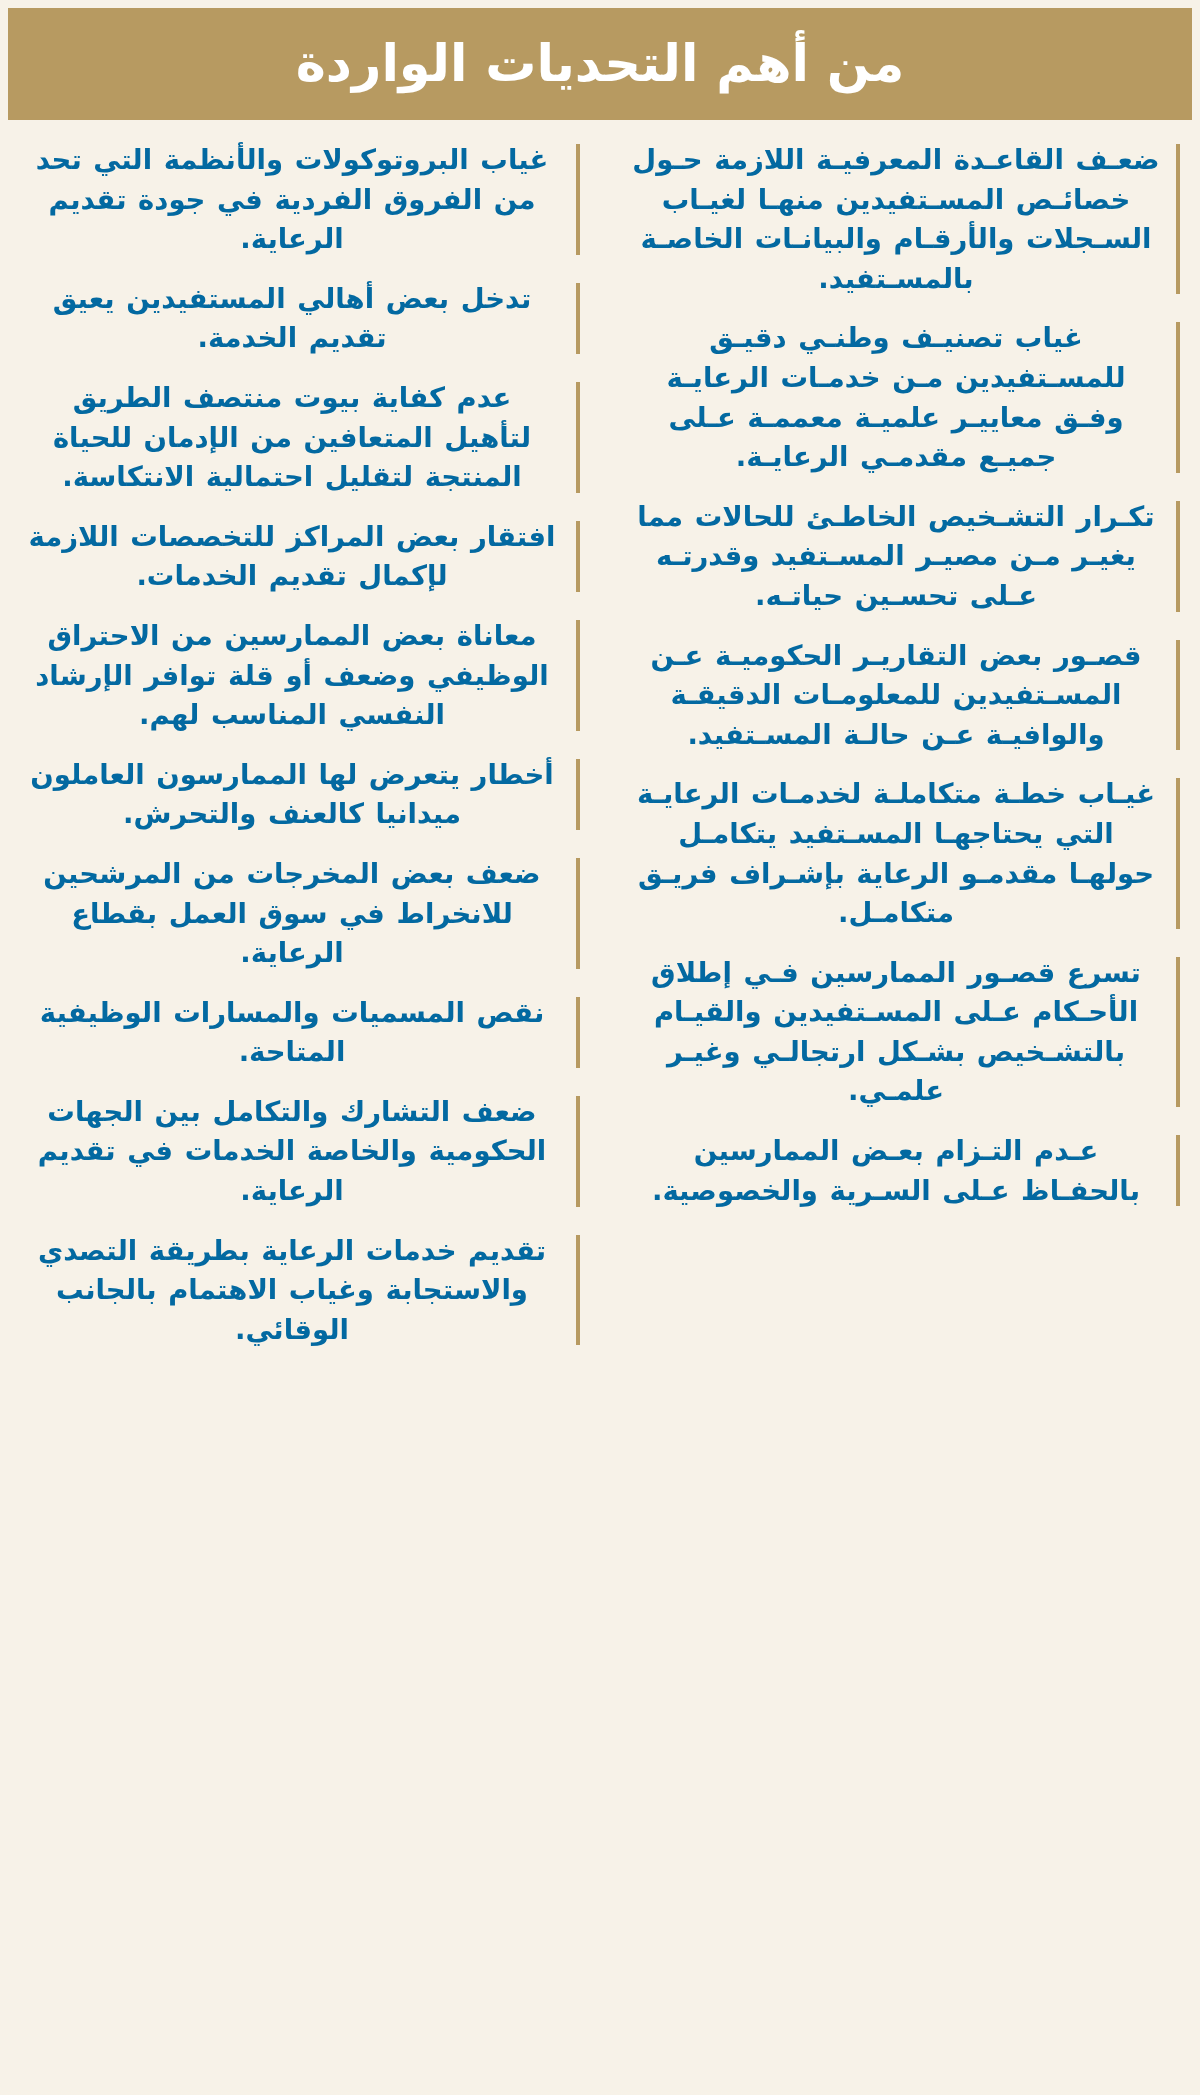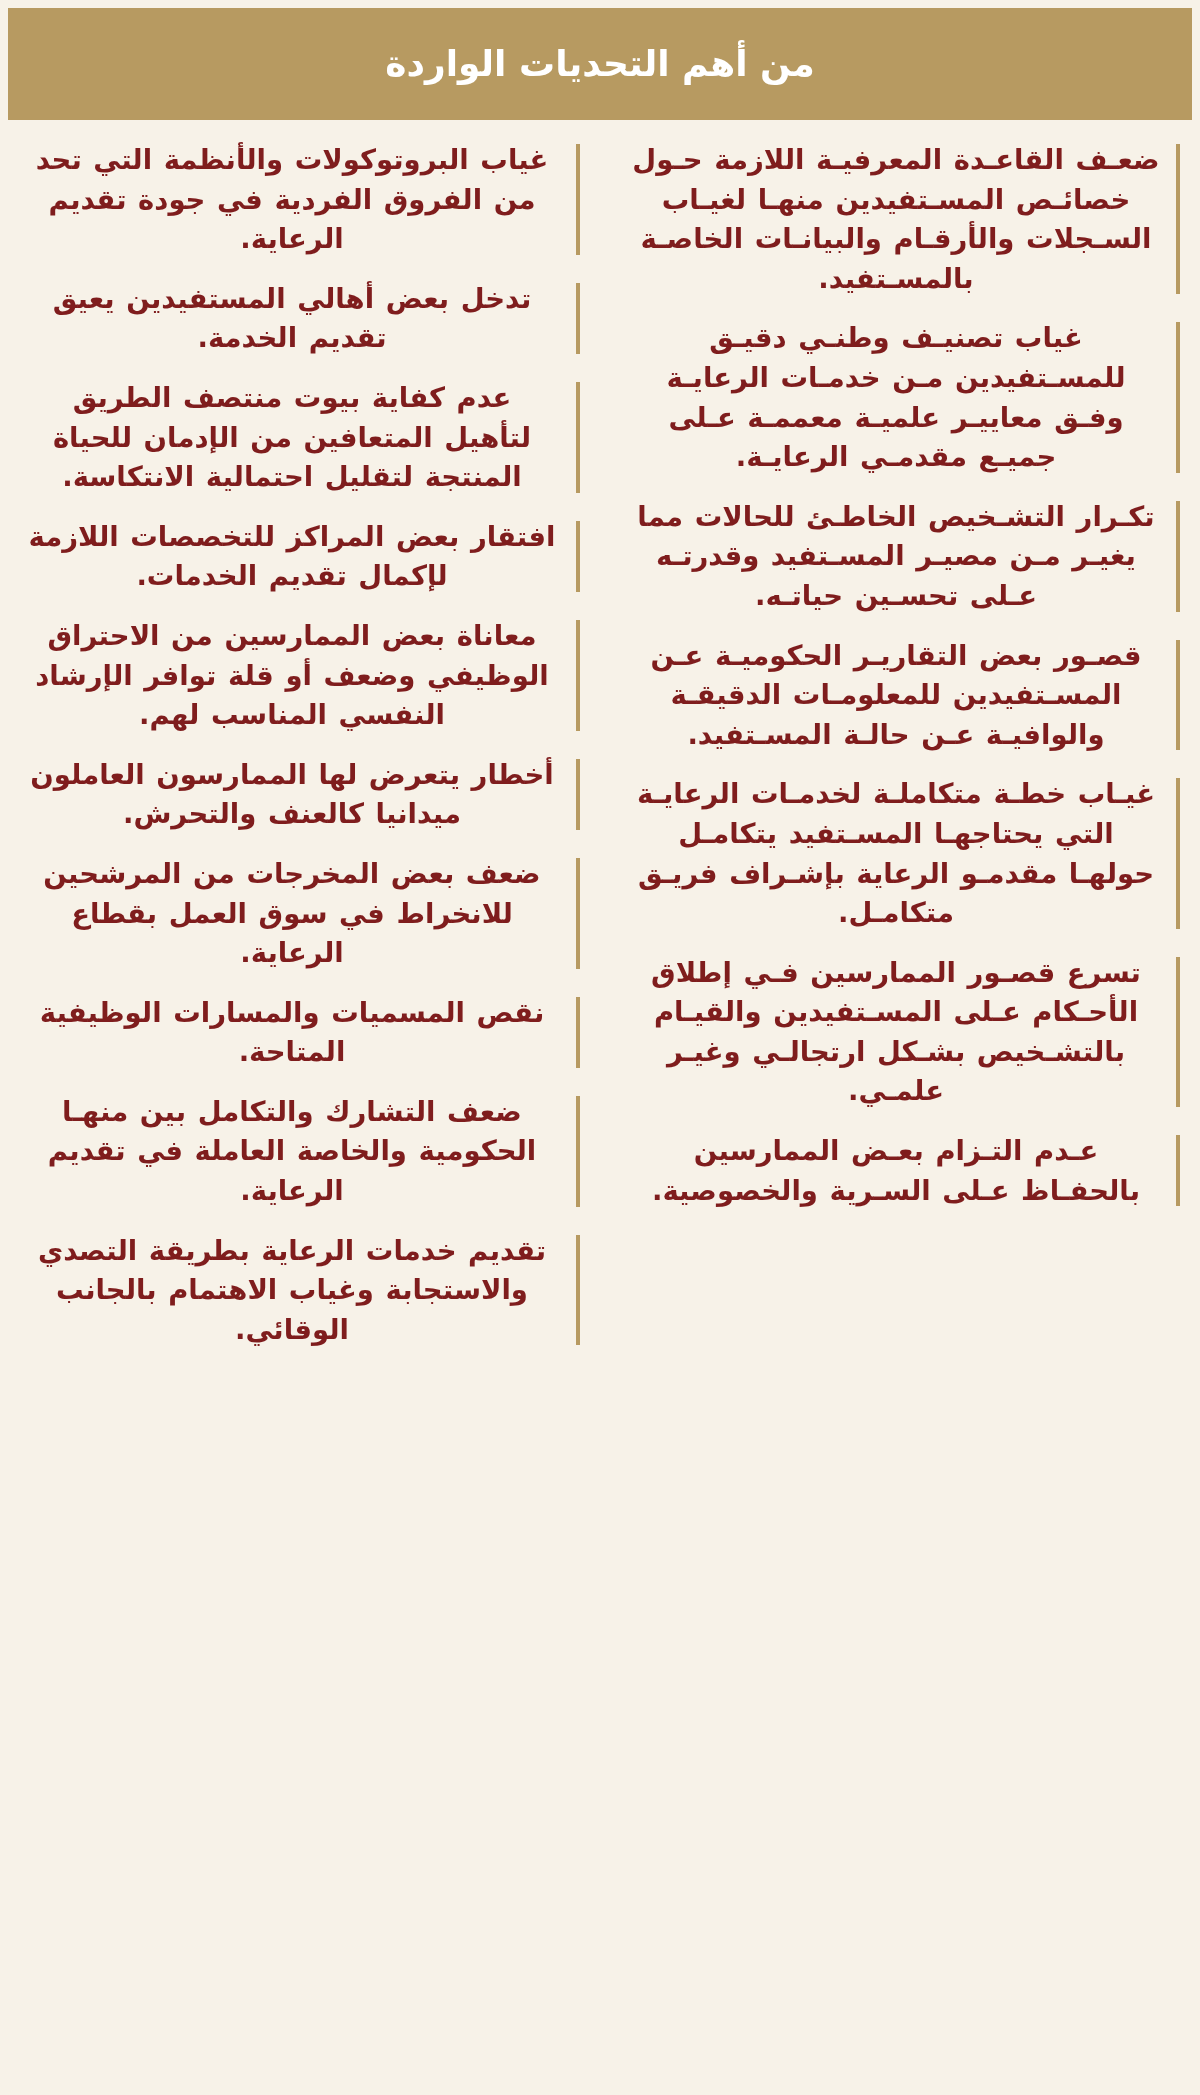--- a/index.html
+++ b/index.html
@@ -37,21 +37,21 @@
     right: 8px;
     left: 8px;
     height: 112px;
     background: #b79a61;
     display: flex;
     align-items: center;
     justify-content: center;
   }
   .header-title {
     color: #ffffff;
-    font-size: 36px;
+    font-size: 51px;
     font-weight: bold;
     letter-spacing: 0px;
     line-height: 1.1;
     text-align: center;
     white-space: nowrap;
   }
 
   
   .columns {
     position: absolute;
@@ -76,21 +76,21 @@
   }
   .col-left {
     padding-right: 20px;
     padding-left: 6px;
   }
 
   .item {
     position: relative;
     display: block;
     text-align: center;
-    color: #7f1d1d;
+    color: #0369a1;
     font-size: 27.5px;
     font-weight: bold;
     line-height: 1.44;
     margin-bottom: 20px;
     padding-right: 20px;
     padding-left: 4px;
     box-sizing: border-box;
   }
   .item::before {
     content: "";
@@ -167,21 +167,21 @@
       <div class="item">
         <span class="item-text">أخطار يتعرض لها الممارسون العاملون ميدانيا كالعنف والتحرش.</span>
       </div>
       <div class="item">
         <span class="item-text">ضعف بعض المخرجات من المرشحين للانخراط في سوق العمل بقطاع الرعاية.</span>
       </div>
       <div class="item">
         <span class="item-text">نقص المسميات والمسارات الوظيفية المتاحة.</span>
       </div>
       <div class="item">
-        <span class="item-text">ضعف التشارك والتكامل بين منهـا الحكومية والخاصة العاملة في تقديم الرعاية.</span>
+        <span class="item-text">ضعف التشارك والتكامل بين الجهات الحكومية والخاصة الخدمات في تقديم الرعاية.</span>
       </div>
       <div class="item">
         <span class="item-text">تقديم خدمات الرعاية بطريقة التصدي والاستجابة وغياب الاهتمام بالجانب الوقائي.</span>
       </div>
     </div>
 
   </div>
 </div>
 
 </body></html>

